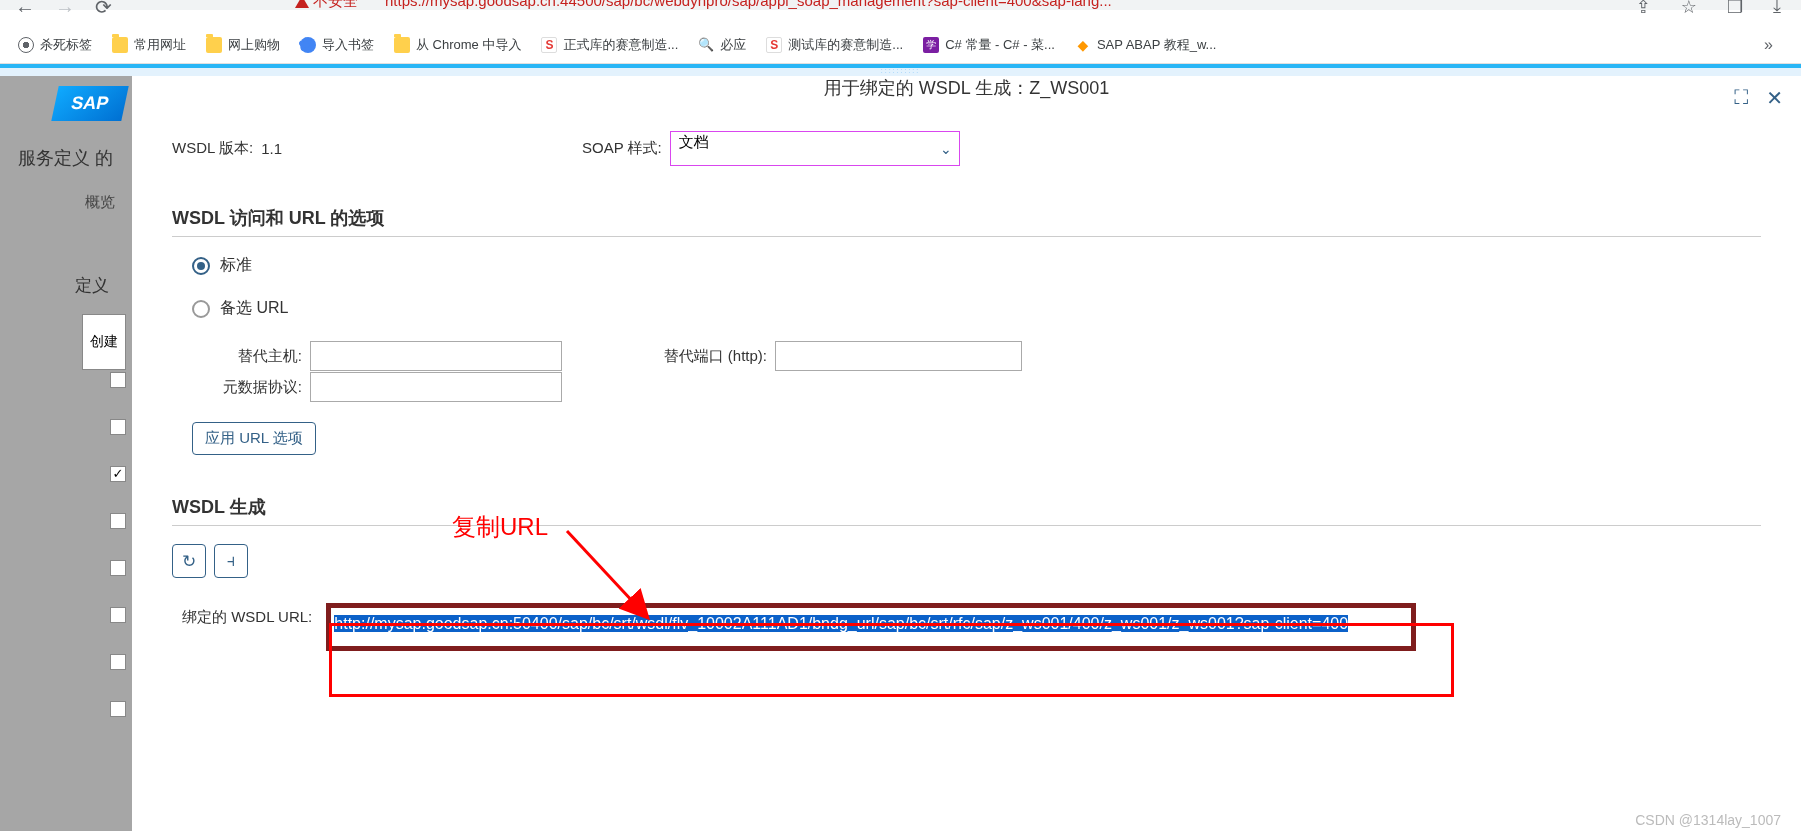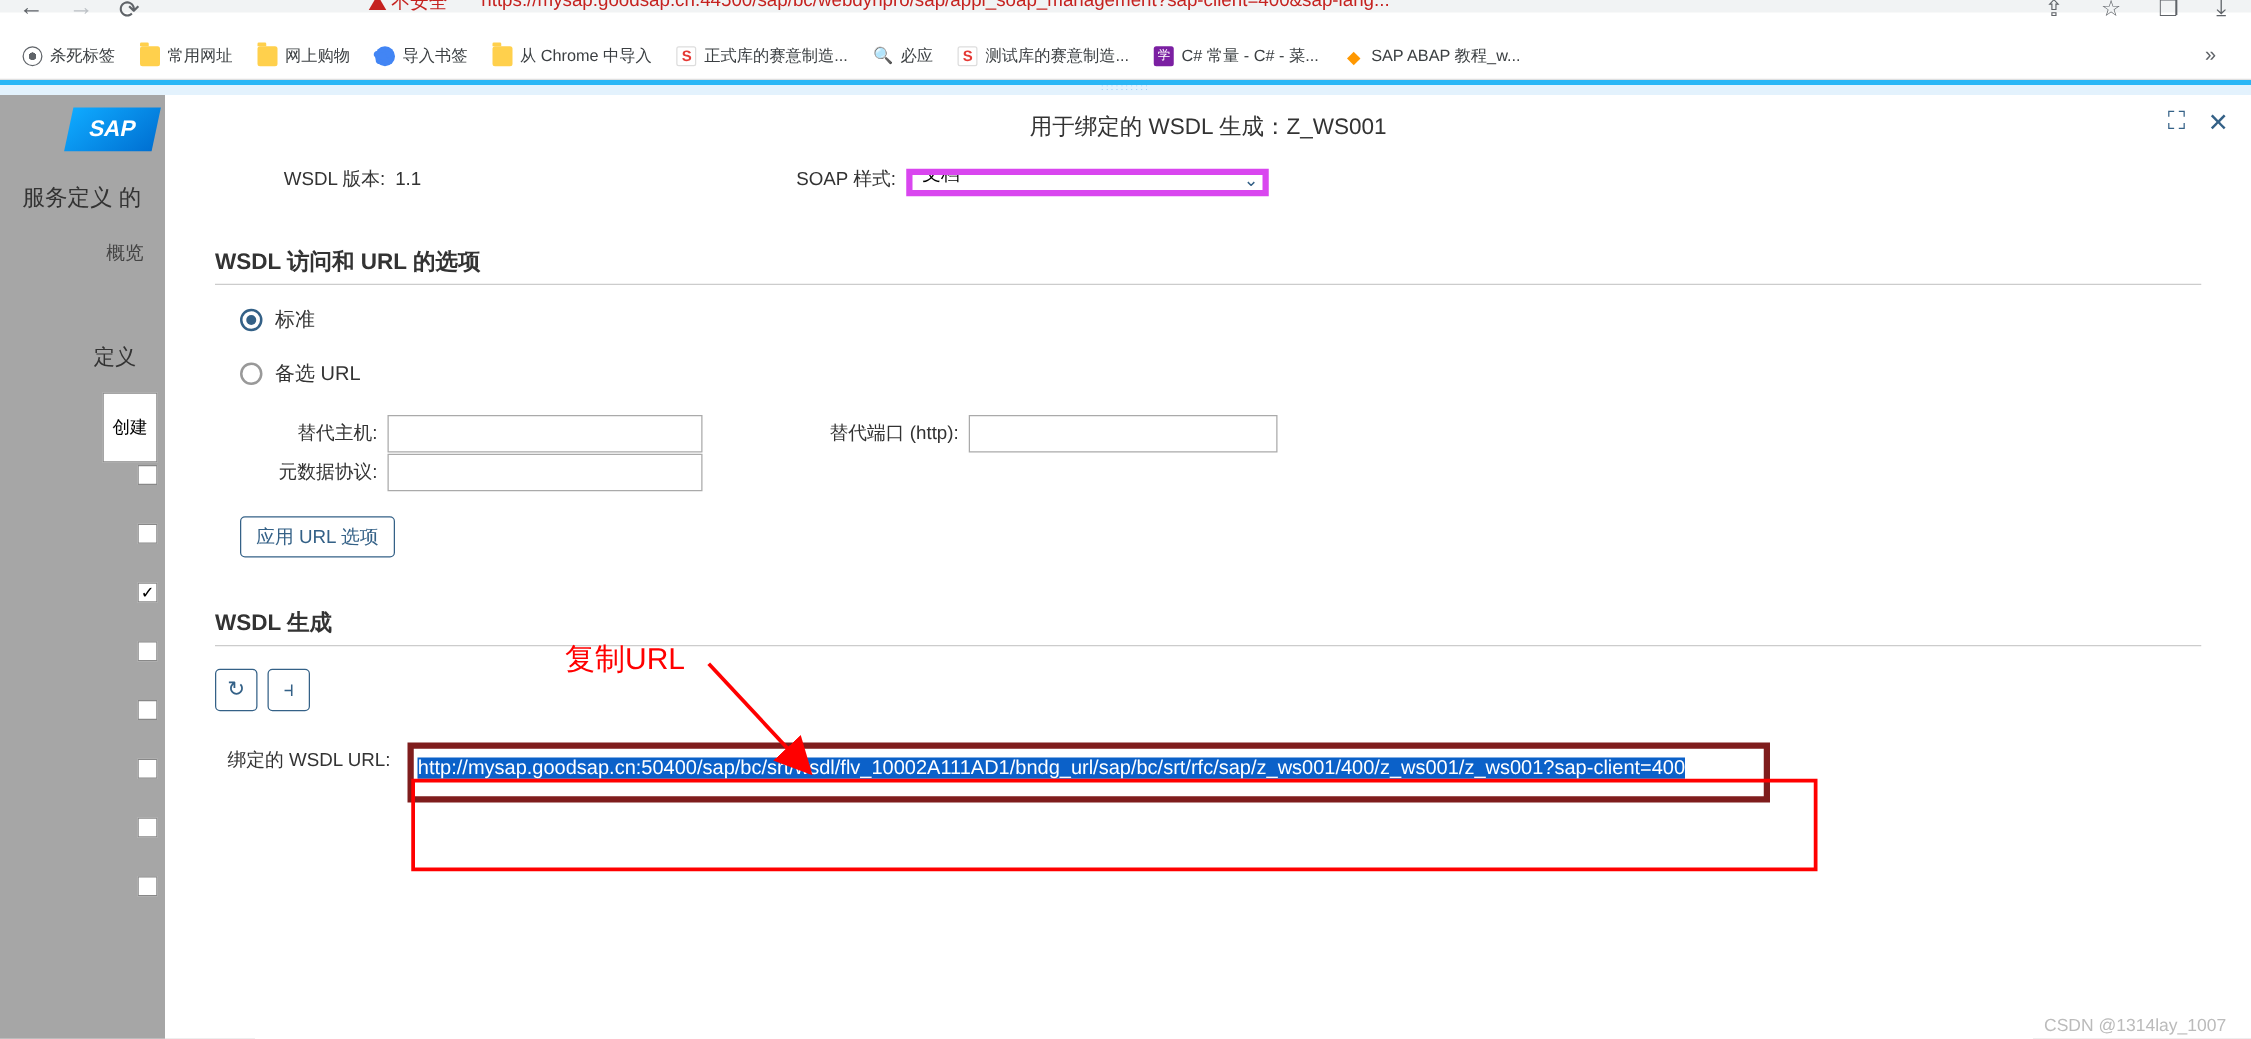--- a/index.html
+++ b/index.html
@@ -52,33 +52,33 @@
     .bg-section-label { position: absolute; top: 198px; left: 75px; font-size: 17px; color: #333;}
     .bg-create-btn { position: absolute; top: 238px; left: 82px; border:1px solid #888; padding:18px 7px; font-size:14px; background:#fff;}
     .bg-refresh-icon { position:absolute; top: 238px; right: 12px; border:1px solid #888; width:20px; height:26px;}
     .bg-return { position:absolute; top: 12px; right: 6px; color:#0070d2; font-size:15px;}
     .bg-checkboxes { position: absolute; left: 110px; top: 296px; }
     .bg-checkboxes div { width:16px; height:16px; border:1px solid #888; background:#fff; margin-bottom: 31px;}
     .bg-checkboxes div.checked::after { content:'✓'; display:block; text-align:center; font-size:13px; line-height:14px;}
     
     
     .dialog { position: absolute; top: 0; left: 132px; right: 0; bottom: 0; background: #fff; }
-    .dialog-header { height: 50px; display: flex; align-items: center; padding: 0 24px; position: relative; }
+    .dialog-header { height: 50px; display: flex; align-items: flex-start; padding: 0 24px; position: relative; }
     .dialog-title { flex: 1; text-align: center; font-size: 18px; color: #333; }
     .dialog-controls { position: absolute; right: 18px; top: 10px; display: flex; gap: 18px; }
     .dialog-controls span { color: #346187; font-size: 20px; cursor: pointer; }
     .dialog-body { padding: 5px 40px; }
     
     .form-row { display: flex; align-items: center; gap: 40px; margin-bottom: 6px; }
     .form-pair { display: flex; align-items: center; gap: 8px; }
     .form-label { font-size: 15px; color: #333; }
     .form-value { font-size: 15px; color: #333; }
     
     .select-wrap { position: relative; width: 290px; }
-    .select-wrap input { width: 100%; height: 14px; border: 5px solid #d946ef; padding: 0 30px 12px 8px; font-size: 15px; }
+    .select-wrap input { width: 100%; height: 35px; border: 1px solid #d946ef; padding: 0 30px 12px 8px; font-size: 15px; }
     .select-wrap .chevron { position: absolute; right: 8px; top: 50%; transform: translateY(-50%); color: #346187; pointer-events:none; }
     
     .section-title { font-size: 18px; color: #333; margin: 40px 0 6px; }
     .section-hr { border: none; border-bottom: 1px solid #ccc; margin-bottom: 18px; }
     
     .radio-group { margin-left: 20px; }
     .radio-item { display: flex; align-items: center; gap: 10px; margin-bottom: 22px; font-size: 16px; color: #333; cursor: pointer; }
     .radio { width: 18px; height: 18px; border: 2px solid #346187; border-radius: 50%; display:inline-flex; align-items:center; justify-content:center;}
     .radio.checked::after { content:''; width:8px; height:8px; background:#346187; border-radius:50%;}
     .radio.unchecked { border-color: #999; }
@@ -201,21 +201,21 @@
 
   <div class="dialog">
     <div class="dialog-header">
       <div class="dialog-title">用于绑定的 WSDL 生成：Z_WS001</div>
       <div class="dialog-controls">
         <span>⛶</span>
         <span>✕</span>
       </div>
     </div>
     <div class="dialog-body">
-      <div class="form-row" style="margin-left: 55px; gap: 300px;">
+      <div class="form-row" style="gap: 300px;">
         <div class="form-pair">
           <span class="form-label">WSDL 版本:</span>
           <span class="form-value">1.1</span>
         </div>
         <div class="form-pair">
           <span class="form-label">SOAP 样式:</span>
           <div class="select-wrap">
             <input type="text" readonly="" value="文档" style="">
             <span class="chevron">⌄</span>
           </div>

